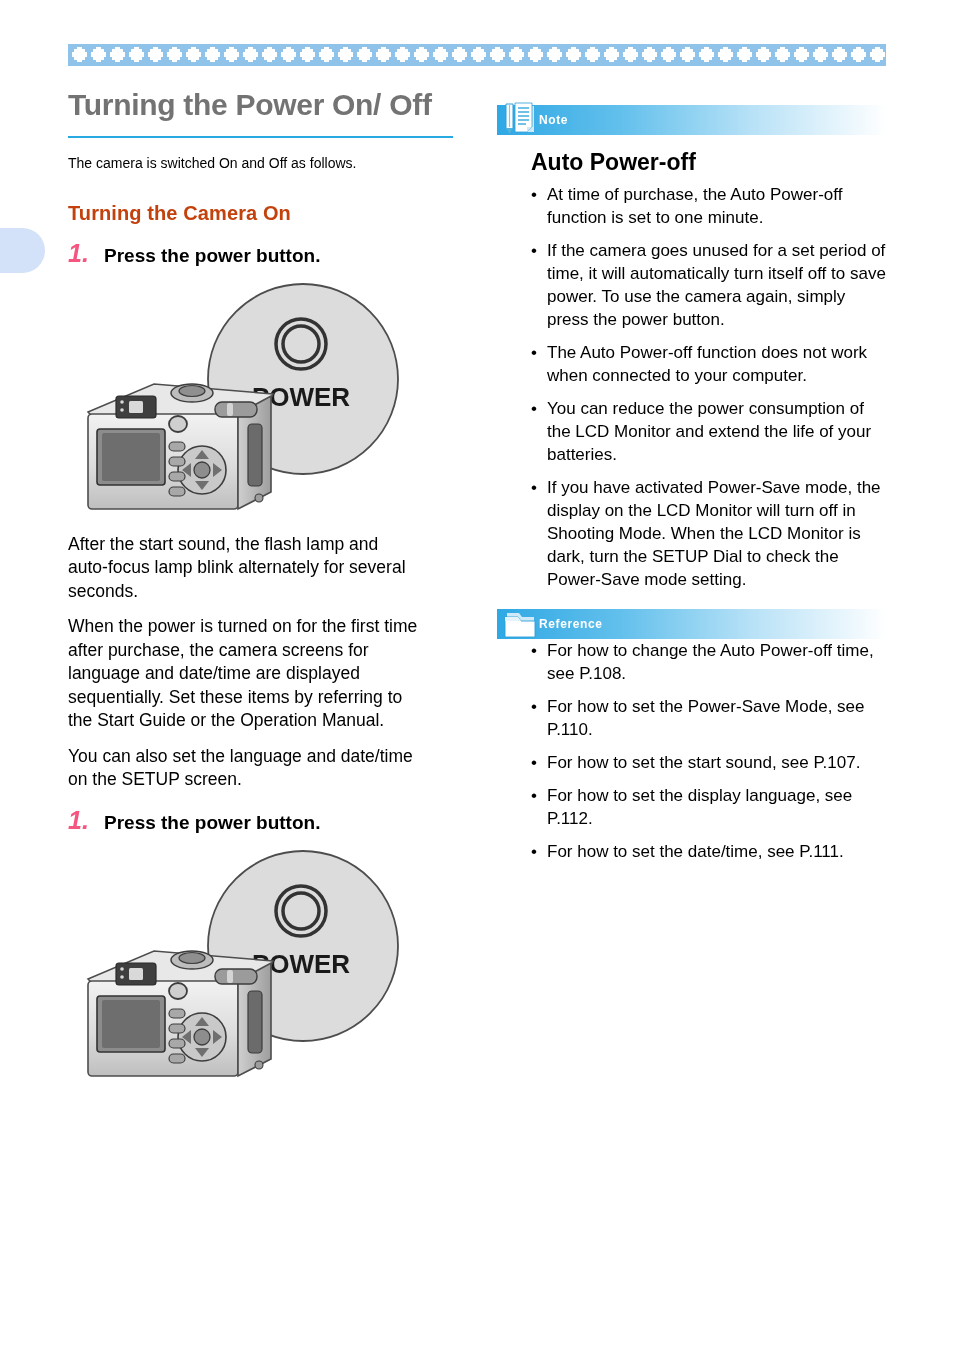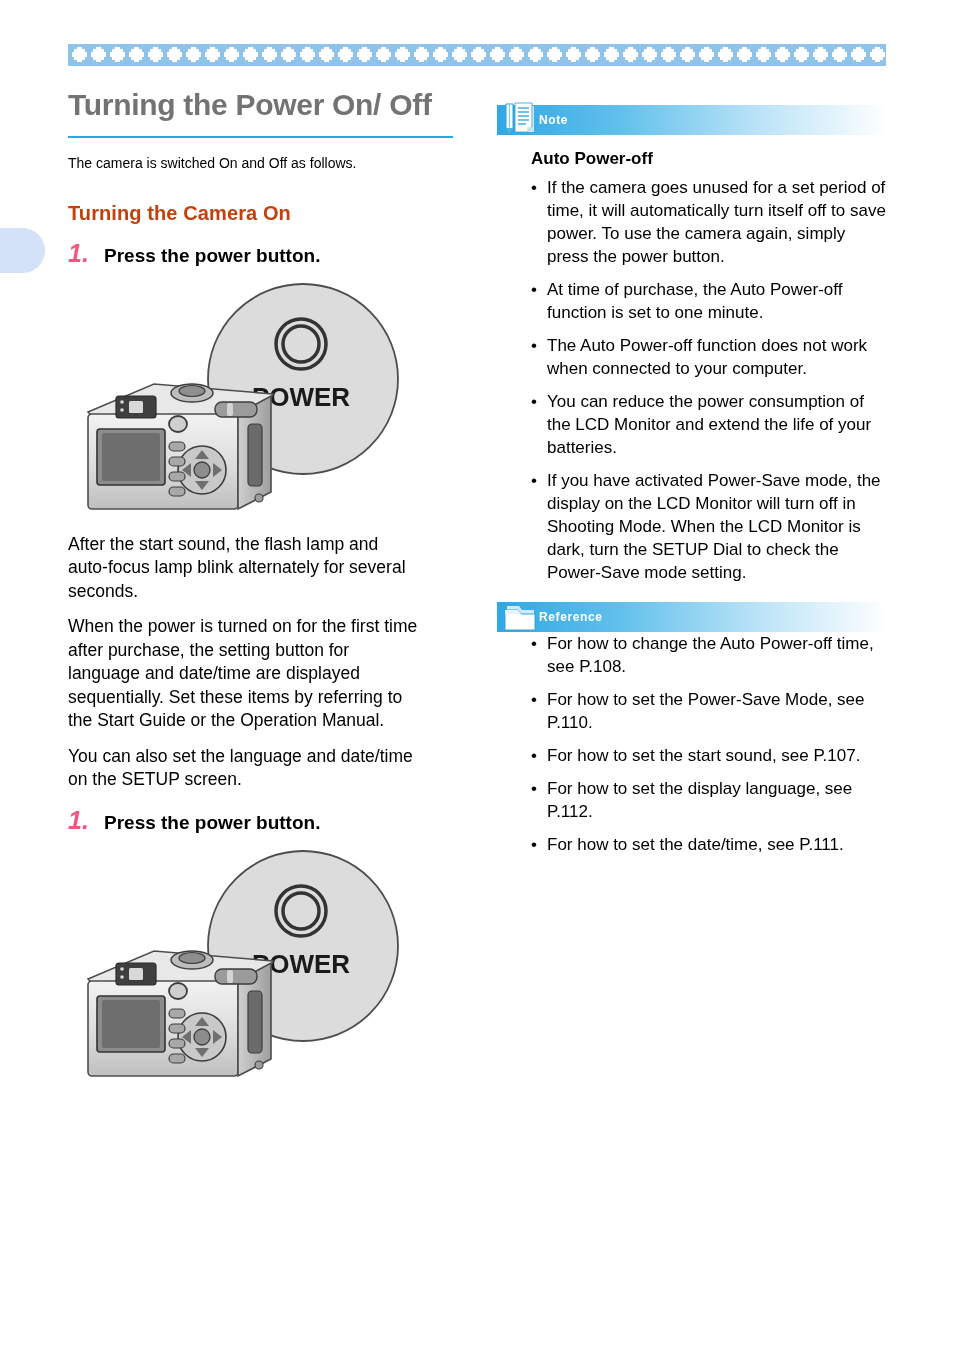--- a/index.html
+++ b/index.html
@@ -164,21 +164,21 @@
   .banner-label {
     color: #ffffff;
     font-size: 12px;
     font-weight: bold;
     letter-spacing: 0.6px;
   }
   .banner-icon svg { position:absolute; left:4px; top:-4px; }
 
   
   .sub-title {
-    font-size: 17px;
+    font-size: 23px;
     font-weight: bold;
     margin: 14px 0 7px 34px;
   }
   ul.bullets {
     list-style: none;
     margin: 0 0 0 34px;
     padding: 0;
   }
   ul.bullets li {
     position: relative;
@@ -276,21 +276,21 @@
       <rect x="101" y="198" width="16" height="9" rx="4.5" fill="#a8a8a8" stroke="#3d3d3d" stroke-width="1.2"></rect>
       <rect x="101" y="213" width="16" height="9" rx="4.5" fill="#a8a8a8" stroke="#3d3d3d" stroke-width="1.2"></rect>
 
       <rect x="180" y="150" width="14" height="62" rx="4" fill="#6b6b6b" stroke="#3d3d3d" stroke-width="1.2"></rect>
       <circle cx="191" cy="224" r="4" fill="#9d9d9d" stroke="#3d3d3d" stroke-width="1.1"></circle>
     </svg>
   </div>
 
   <div class="indent-block">
     <p class="narrow-para">After the start sound, the flash lamp and auto-focus lamp blink alternately for several seconds.</p>
-    <p class="narrow-para">When the power is turned on for the first time after purchase, the setting button for language and date/time are displayed sequentially. Set these items by referring to the Start Guide or the Operation Manual.</p>
+    <p class="narrow-para">When the power is turned on for the first time after purchase, the camera screens for language and date/time are displayed sequentially. Set these items by referring to the Start Guide or the Operation Manual.</p>
     <p class="narrow-para">You can also set the language and date/time on the SETUP screen.</p>
   </div>
 
 
   <div class="step">
     <span class="step-num">1.</span>
     <span class="step-text">Press the power button.</span>
   </div>
 
   <div class="figure">
@@ -364,22 +364,22 @@
         <line x1="17" y1="19" x2="28" y2="19" stroke="#4fb3e0" stroke-width="1.6"></line>
         <line x1="17" y1="23" x2="25" y2="23" stroke="#4fb3e0" stroke-width="1.6"></line>
       </svg>
     </span>
     <span class="banner-label">Note</span>
   </div>
 
   <div class="note-block">
     <div class="sub-title">Auto Power-off</div>
     <ul class="bullets">
+      <li>At time of purchase, the Auto Power-off function is set to one minute.</li>
       <li>If the camera goes unused for a set period of time, it will automatically turn itself off to save power. To use the camera again, simply press the power button.</li>
-      <li>At time of purchase, the Auto Power-off function is set to one minute.</li>
       <li>The Auto Power-off function does not work when connected to your computer.</li>
     </ul>
   </div>
 
   <div class="note-block">
     <ul class="bullets">
       <li>You can reduce the power consumption of the LCD Monitor and extend the life of your batteries.</li>
       <li>If you have activated Power-Save mode, the display on the LCD Monitor will turn off in Shooting Mode. When the LCD Monitor is dark, turn the SETUP Dial to check the Power-Save mode setting.</li>
     </ul>
   </div>

